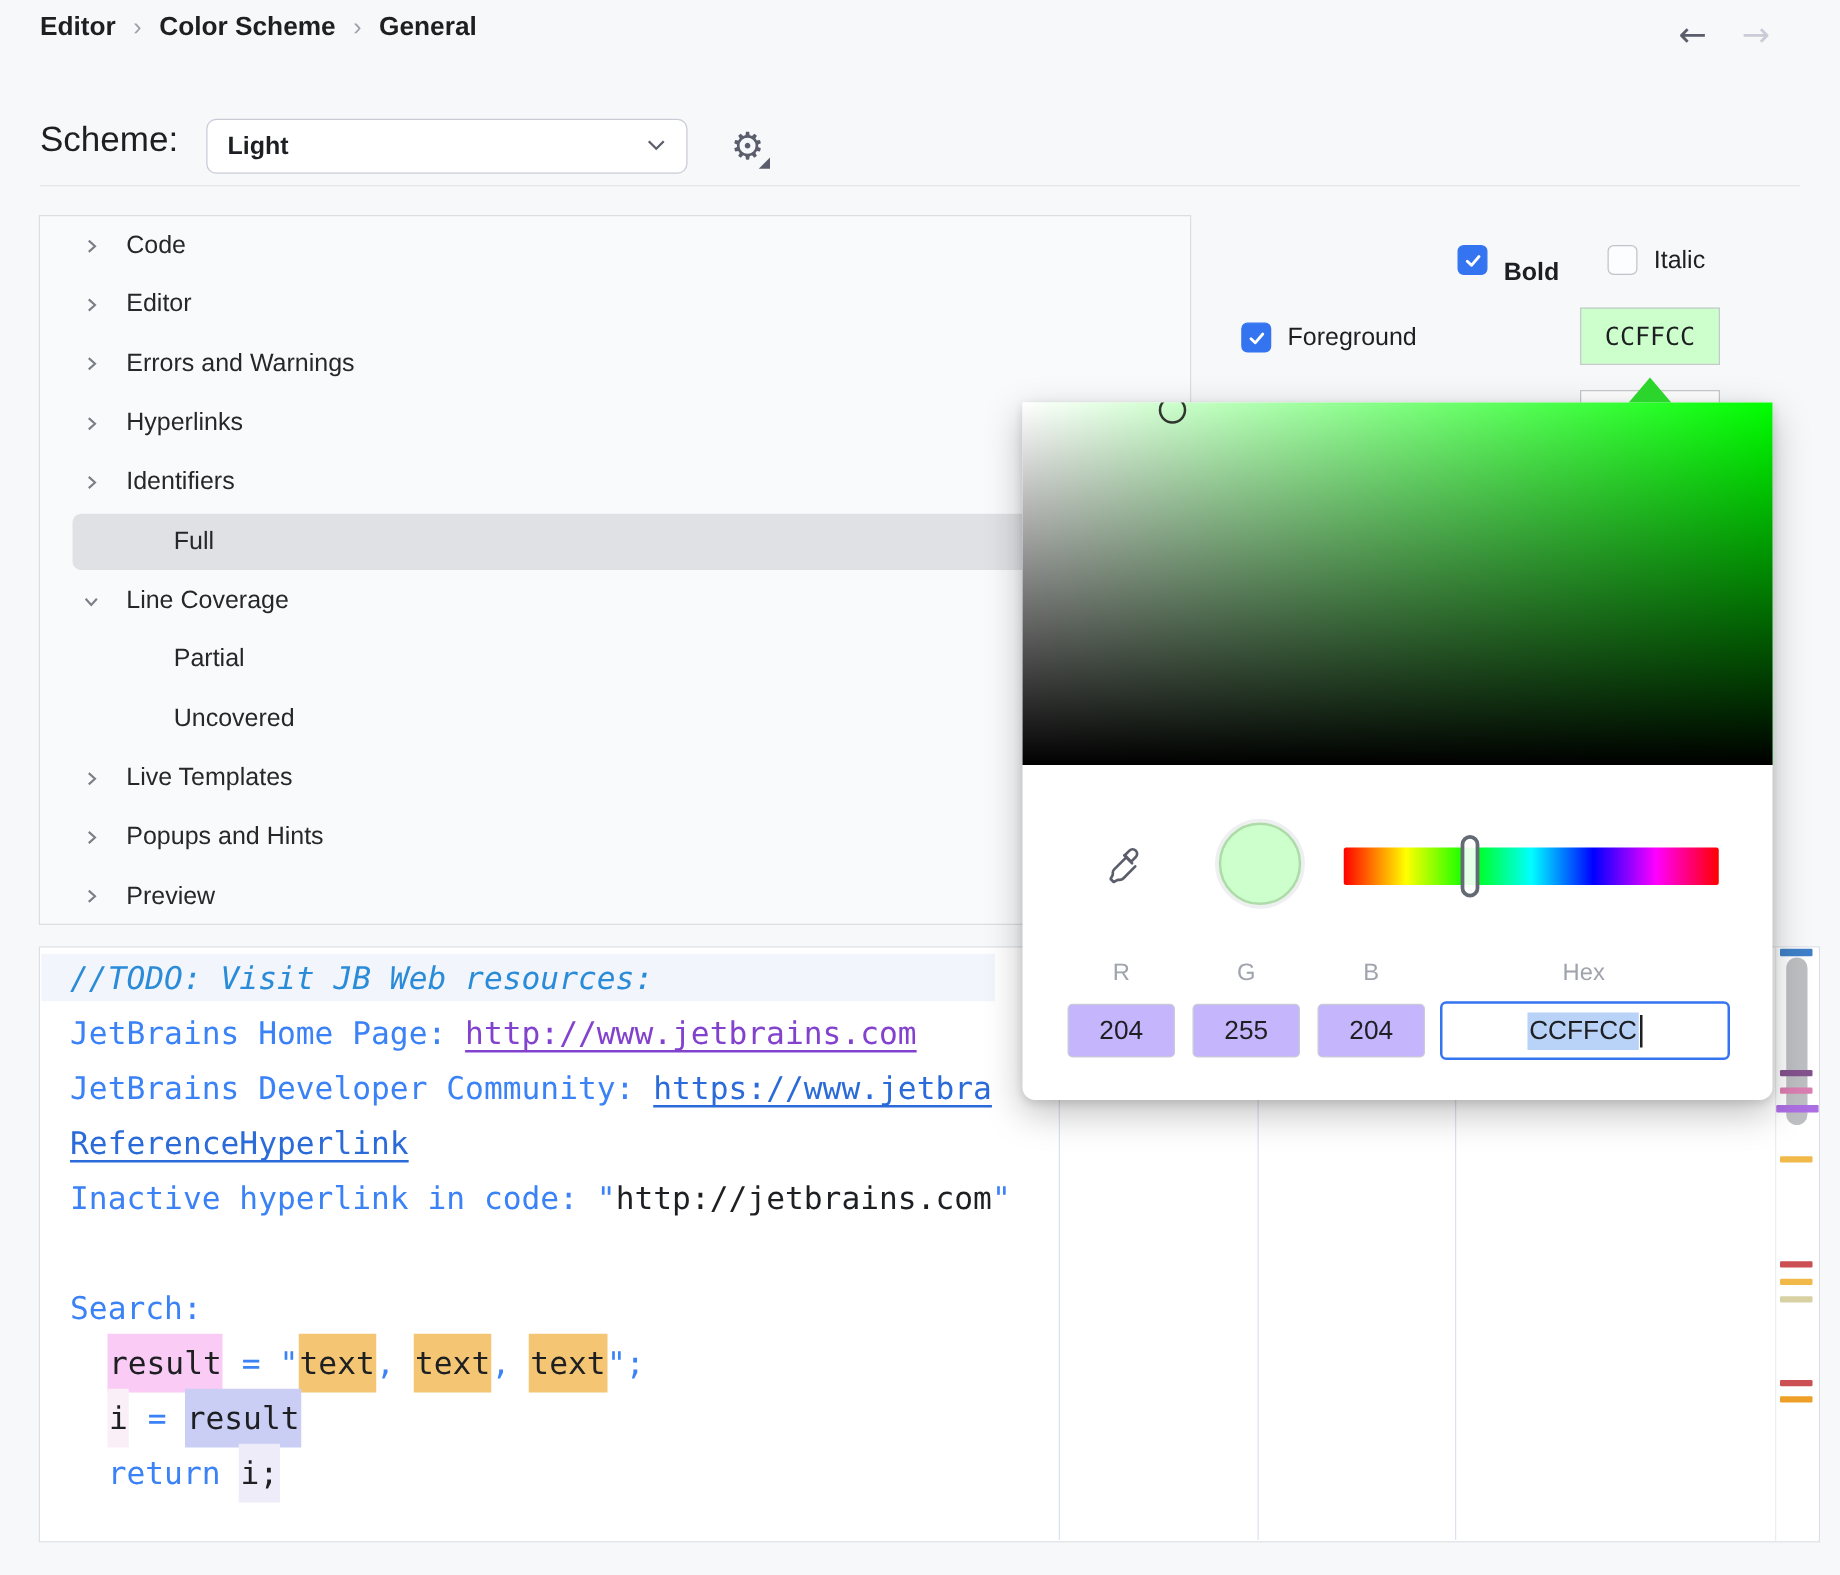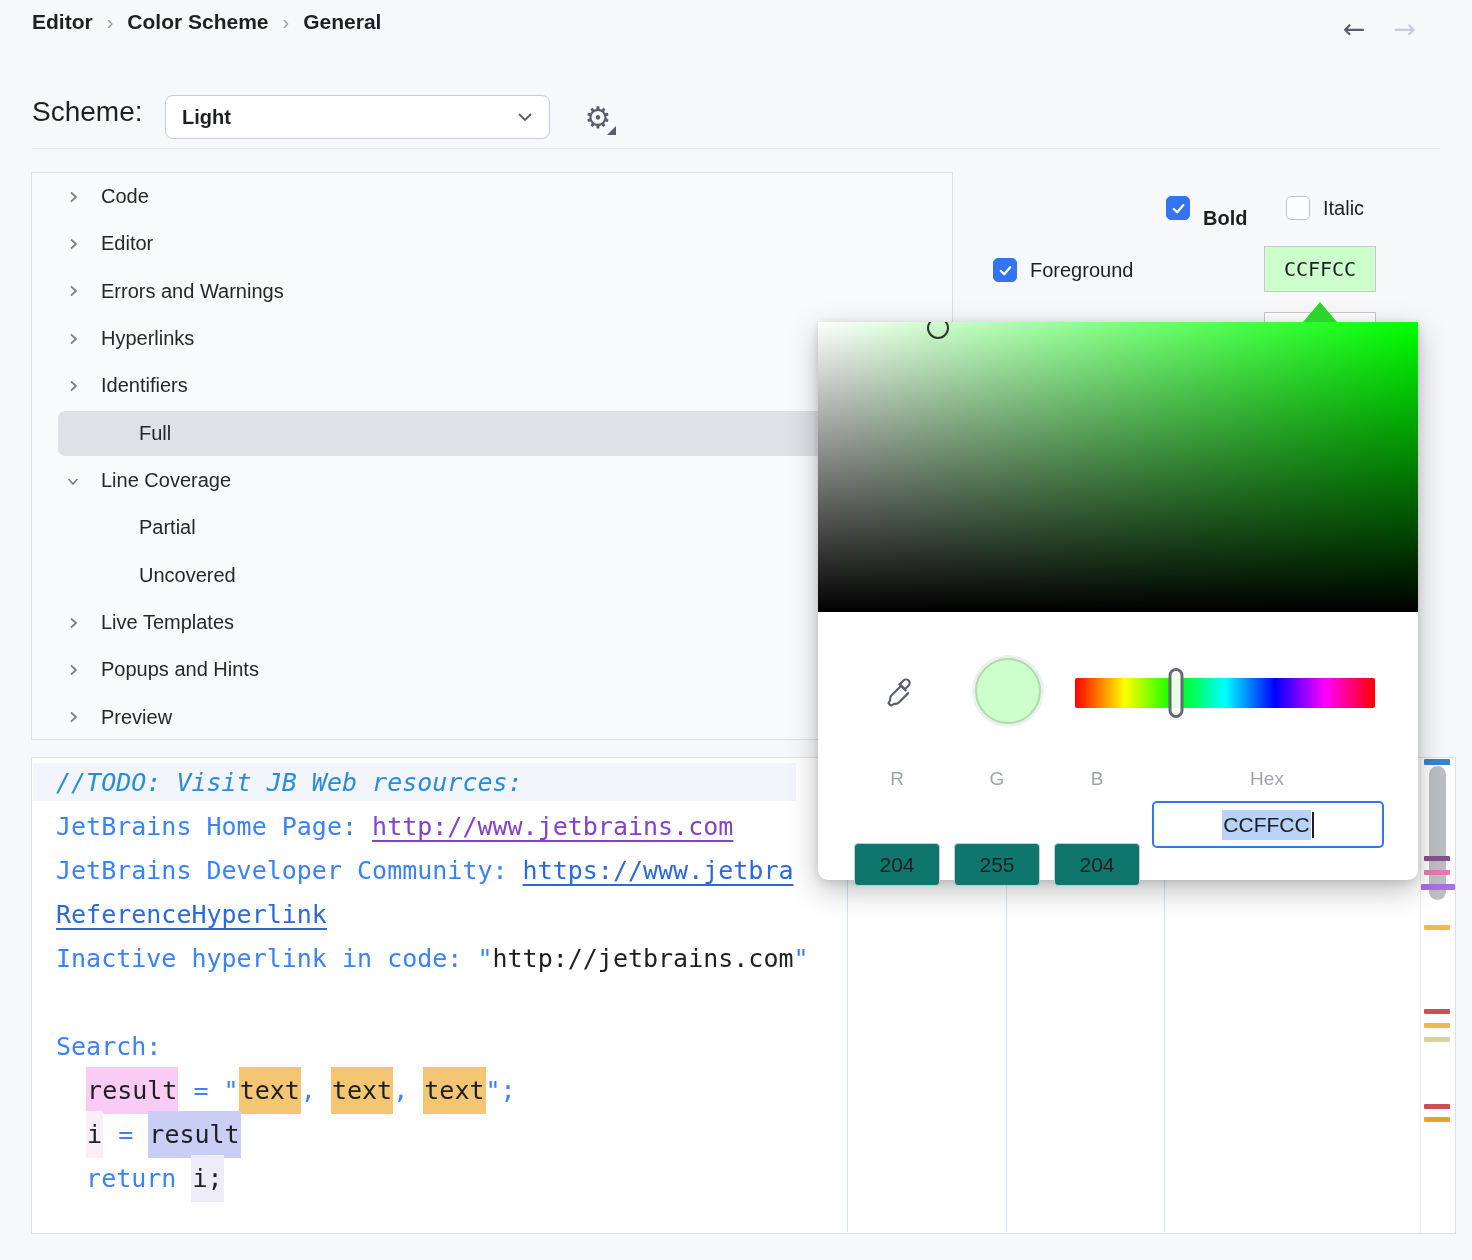--- a/index.html
+++ b/index.html
@@ -106,23 +106,23 @@
     border-radius:50%; background:#CCFFCC; border:2px solid #AEDCA8;
     box-shadow:0 0 0 3px #EEEFF1; }
   .hue-track { position:absolute; left:257px; top:356px; width:300px; height:30px; border-radius:2px;
     background:linear-gradient(to right,#f00 0%,#ff0 16.6%,#0f0 33.3%,#0ff 50%,#00f 66.6%,#f0f 83.3%,#f00 100%);
     cursor:pointer; }
   .hue-handle { position:absolute; top:-10px; width:15px; height:50px; border-radius:9px;
     border:3.5px solid #646A73; background:rgba(255,255,255,.9); transform:translateX(-50%);
     cursor:grab; }
   .field-label { position:absolute; top:446px; font-size:19px; color:#9FA3AC; text-align:center;
     width:90px; transform:translateX(-50%); }
-  .num-field { position:absolute; top:481px; width:86px; height:43px; background:#0f766e;
+  .num-field { position:absolute; top:481px; width:86px; height:43px; background:#c4b5fd;
     border:1px solid #C9CCD6; border-radius:4px; display:flex; align-items:center;
-    justify-content:center; font-size:21px;margin-top:40px; }
+    justify-content:center; font-size:21px; }
   .hex-field { position:absolute; left:334px; top:479px; width:232px; height:47px; background:#fff;
     border:2px solid #3574F0; border-radius:5px; display:flex; align-items:center;
     justify-content:center; font-size:21px; }
   .hex-selection { background:#B8D2F8; padding:3px 1px; }
   .hex-caret { display:inline-block; width:2px; height:26px; background:#1E1F22;
     vertical-align:middle; margin-left:1px; }
 </style>
 </head>
 <body>
 

